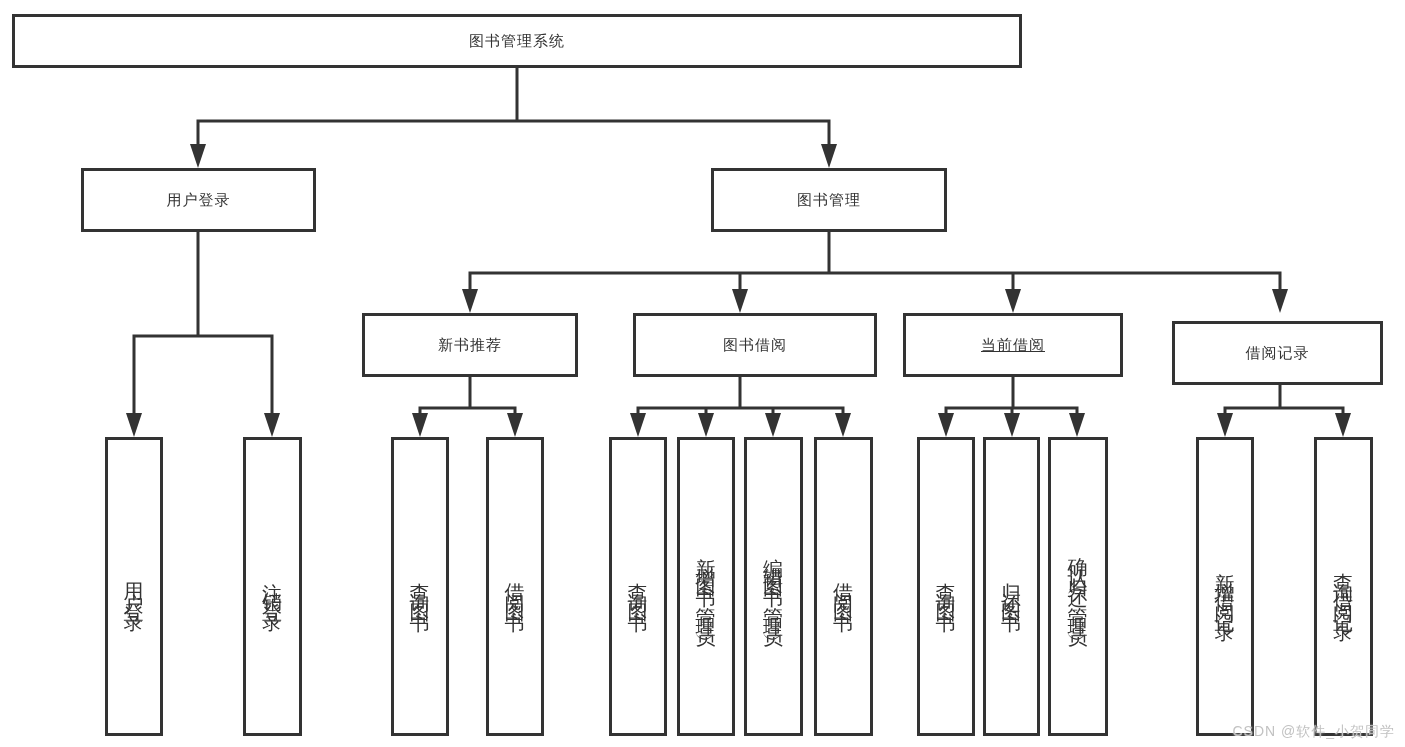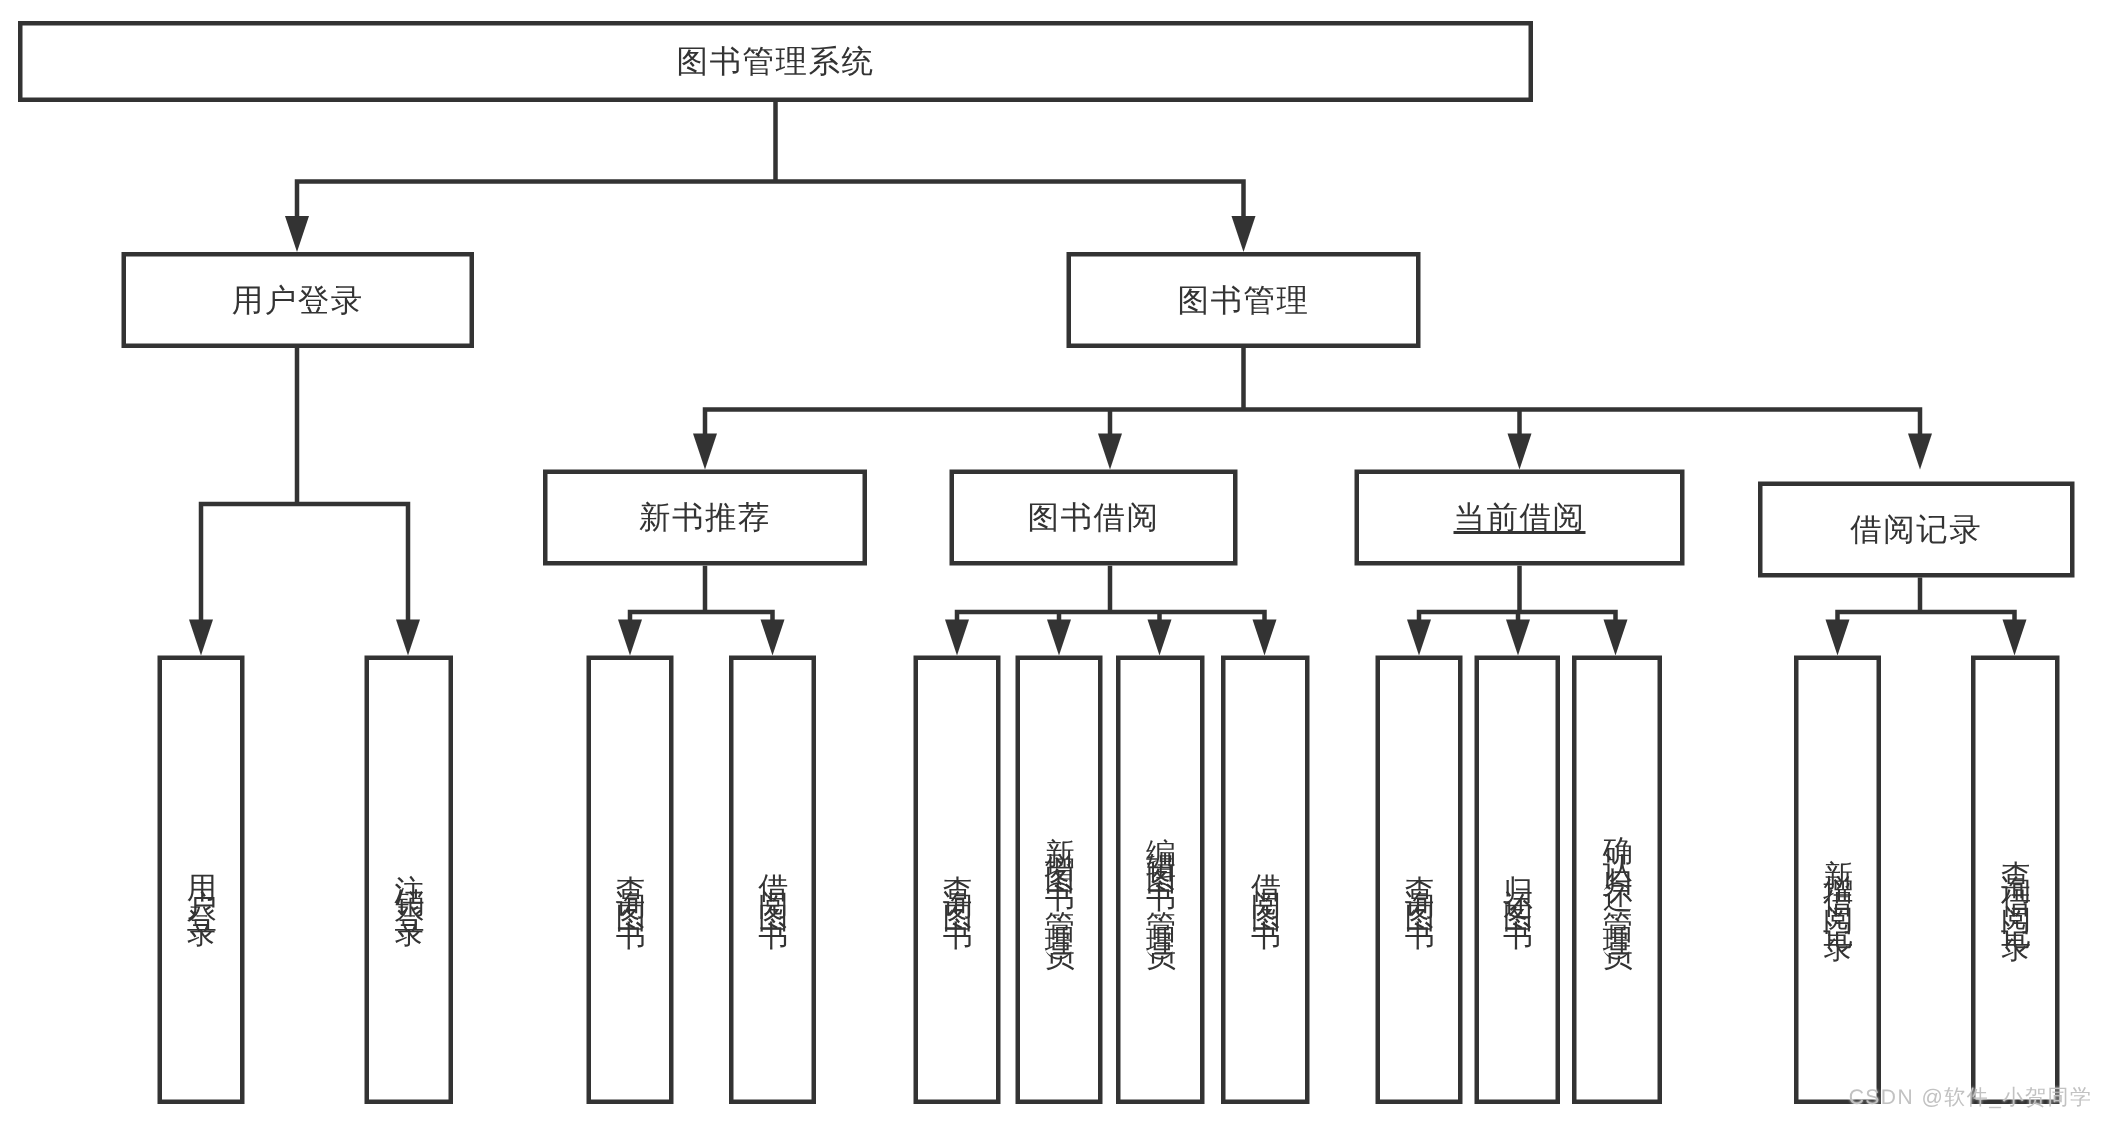--- a/index.html
+++ b/index.html
@@ -19,21 +19,21 @@
   #wires{position:absolute;left:0;top:0;width:1405px;height:747px;}
   #wires path{stroke:var(--line);stroke-width:3;fill:none;}
   #wires polygon{fill:var(--line);stroke:none;}
   .node{
     position:absolute;box-sizing:border-box;
     border:3px solid var(--line);
     background:#fff;color:var(--text);
     display:flex;align-items:center;justify-content:center;
     text-align:center;
   }
-  .hbox{font-size:21px;letter-spacing:1px;}
+  .hbox{font-size:15px;letter-spacing:1px;}
   .vbox .vtext{
     writing-mode:vertical-rl;
     text-orientation:mixed;
     font-size:20px;
     letter-spacing:10px;
     line-height:1;
   }
   .watermark{
     position:absolute;right:10px;bottom:6px;
     font-size:14px;color:var(--watermark_text);
@@ -104,21 +104,21 @@
   <div class="node hbox" style="left:81px;top:168px;width:235px;height:64px;">
     <span>用户登录</span>
   </div>
   <div class="node hbox" style="left:711px;top:168px;width:236px;height:64px;">
     <span>图书管理</span>
   </div>
 
   <div class="node hbox" style="left:362px;top:313px;width:216px;height:64px;">
     <span>新书推荐</span>
   </div>
-  <div class="node hbox" style="left:633px;top:313px;width:192px;height:64px;">
+  <div class="node hbox" style="left:633px;top:313px;width:244px;height:64px;">
     <span>图书借阅</span>
   </div>
   <div class="node hbox" style="left:903px;top:313px;width:220px;height:64px;text-decoration:underline;">
     <span>当前借阅</span>
   </div>
   <div class="node hbox" style="left:1172px;top:321px;width:211px;height:64px;">
     <span>借阅记录</span>
   </div>
 
   <div class="node vbox" style="left:105px;top:437px;width:58px;height:299px;">

